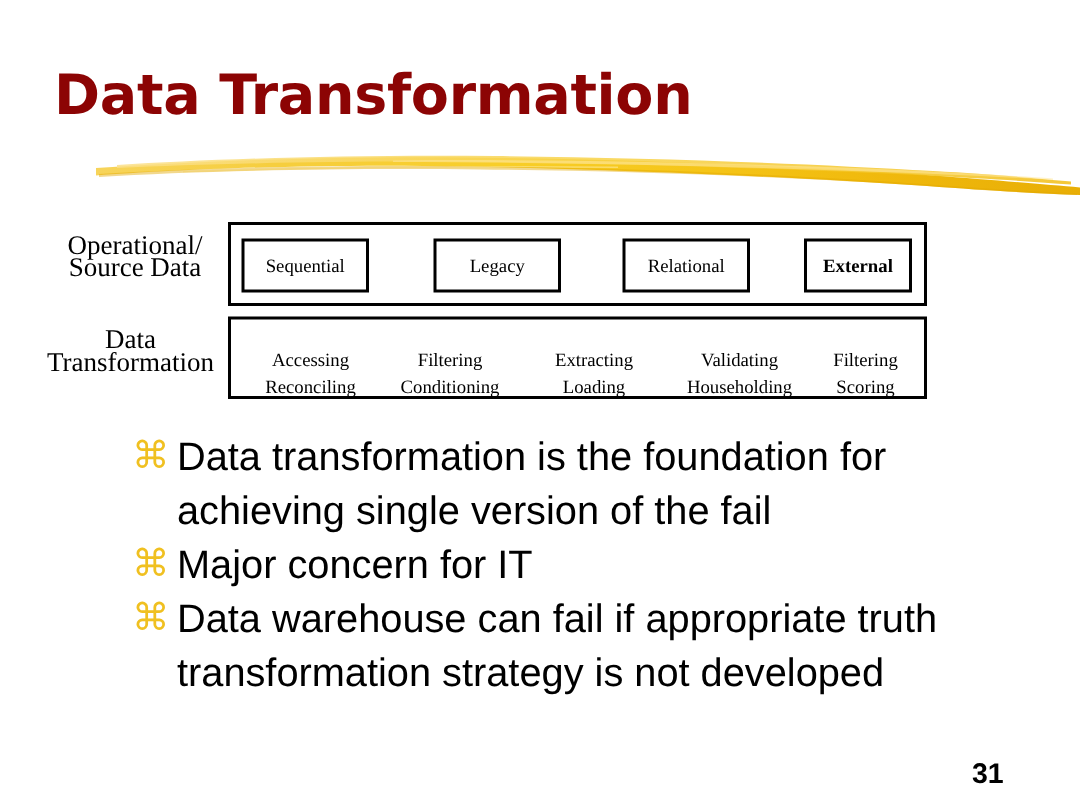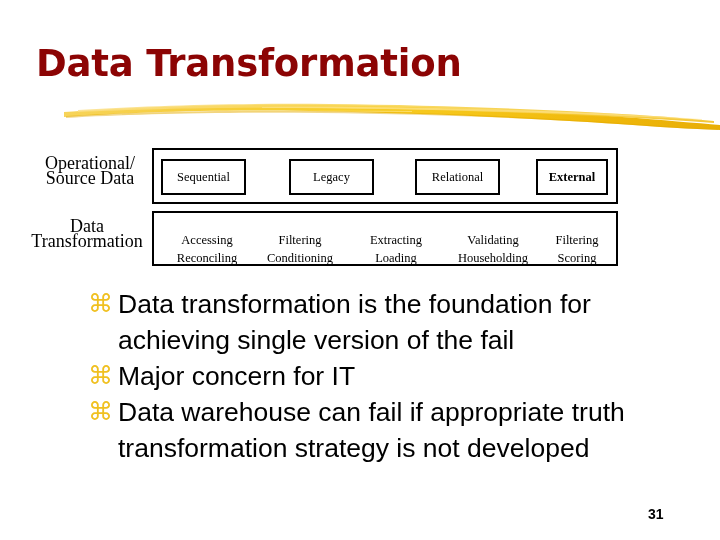--- a/index.html
+++ b/index.html
@@ -163,21 +163,21 @@
     white-space: pre-wrap;
   }
 
   
   #page-number {
     position: absolute;
     left: 648px;
     top: 506px;
     width: 50px;
     font-family: "Liberation Sans", sans-serif;
-    font-size: 14px;
+    font-size: 19px;
     font-weight: bold;
     color: #000000;
     text-align: left;
   }
 </style>
 </head>
 <body>
 
 <div id="slide">
 

